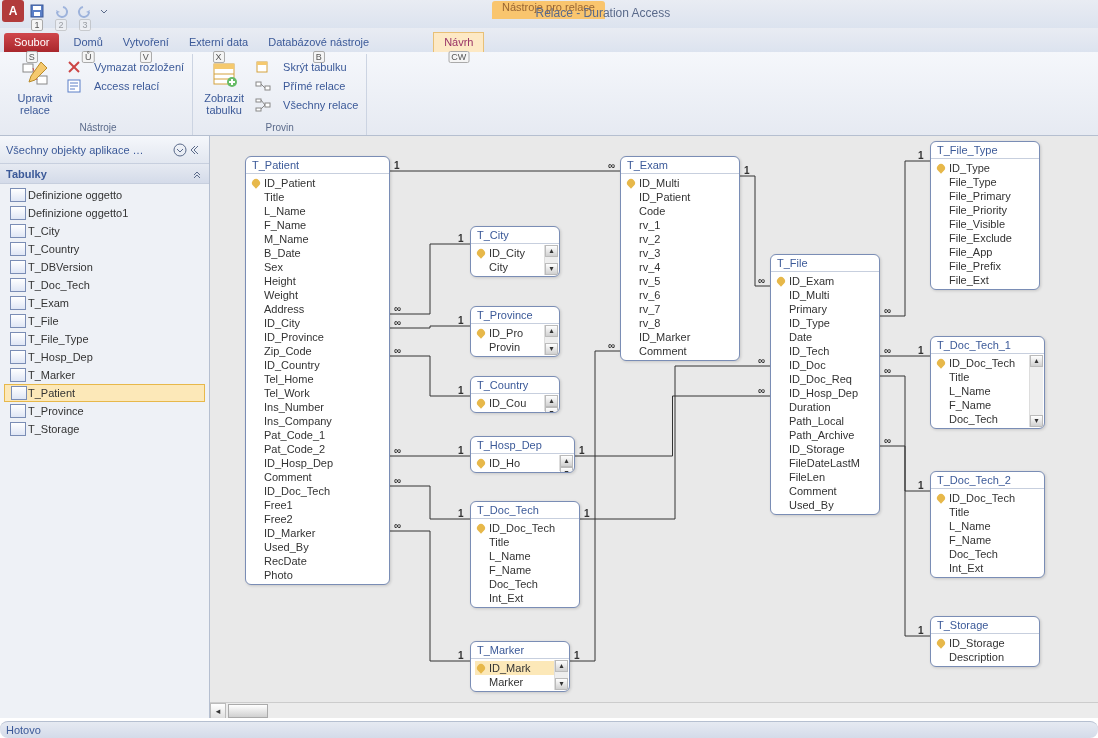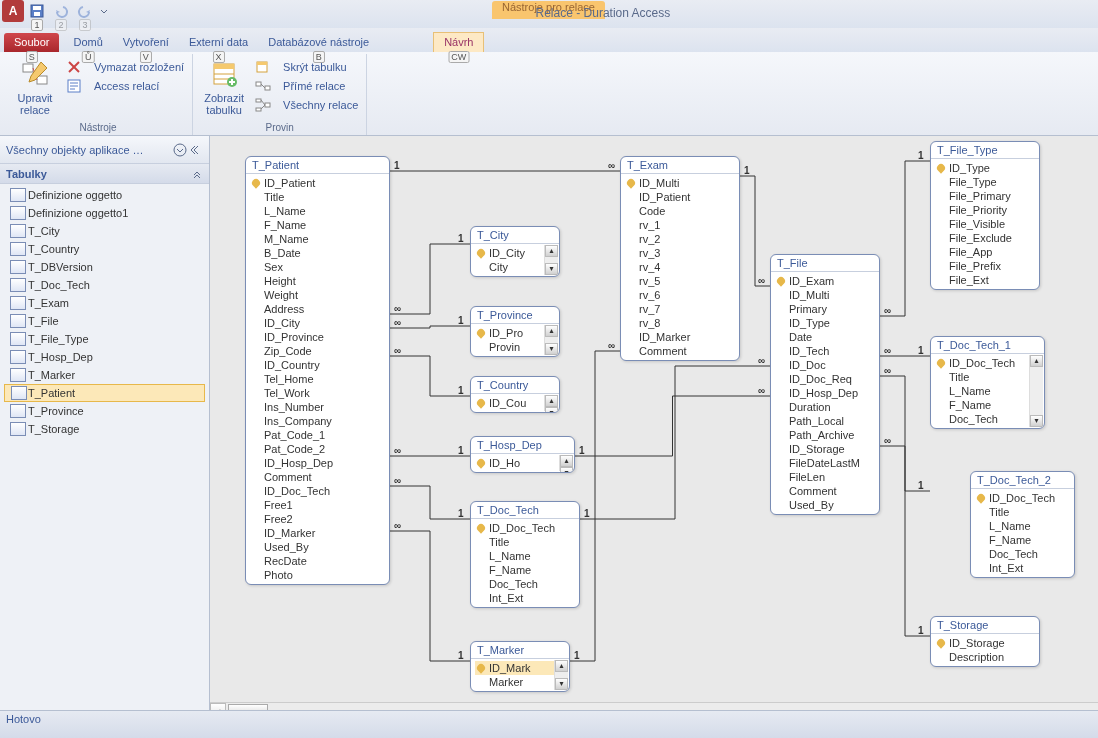--- a/index.html
+++ b/index.html
@@ -58,21 +58,21 @@
 .tb-field.sel { background: #fce8b8; }
 .table-box.small .tb-body { max-height: 32px; overflow: hidden; }
 .table-box .scroll-ind { position: absolute; right: 1px; top: 18px; bottom: 1px; width: 14px; background: #eee; border-left: 1px solid #ddd; display: flex; flex-direction: column; justify-content: space-between; }
 .scroll-ind div { height: 12px; background: linear-gradient(#fff,#d0d0d0); border: 1px solid #bbb; font-size: 8px; text-align: center; line-height: 10px; }
 
 
 .rel-lines { position: absolute; inset: 0; pointer-events: none; }
 .rel-lines text { font-size: 10px; font-weight: bold; fill: #333; }
 
 
-.statusbar { position: absolute; bottom: 0; left: 0; right: 0; height: 28px; background: linear-gradient(#e6eaf2,#d4dbe9); border-top: 1px solid #b5bfd0; font-size: 11px; color: #3b5998; padding: 2px 6px; }
+.statusbar { position: absolute; bottom: 0; left: 0; right: 0; height: 17px; background: linear-gradient(#e6eaf2,#d4dbe9); border-top: 1px solid #b5bfd0; font-size: 11px; color: #3b5998; padding: 2px 6px; border-radius: 8px; }
 </style>
 </head>
 <body>
 
 <div class="titlebar">
   <div class="qat">
     <div class="qat-icon access">A</div>
     <div class="qat-icon">
       <svg viewBox="0 0 16 16">
           <rect x="2" y="2" width="12" height="12" fill="#5a7fc7" stroke="#3b5998"></rect>
@@ -460,21 +460,21 @@
           <div class="tb-field">Title</div>
           <div class="tb-field">L_Name</div>
           <div class="tb-field">F_Name</div>
           <div class="tb-field">Doc_Tech</div>
         </div>
         <div class="scroll-ind">
           <div>▴</div>
           <div>▾</div>
         </div>
       </div>
-      <div class="table-box" style="left: 720px; top: 335px; width: 105px; margin-left: 40px;">
+      <div class="table-box" style="left: 720px; top: 335px; width: 115px;">
         <div class="tb-title">T_Doc_Tech_2</div>
         <div class="tb-body">
           <div class="tb-field pk">ID_Doc_Tech</div>
           <div class="tb-field">Title</div>
           <div class="tb-field">L_Name</div>
           <div class="tb-field">F_Name</div>
           <div class="tb-field">Doc_Tech</div>
           <div class="tb-field">Int_Ext</div>
         </div>
       </div>

